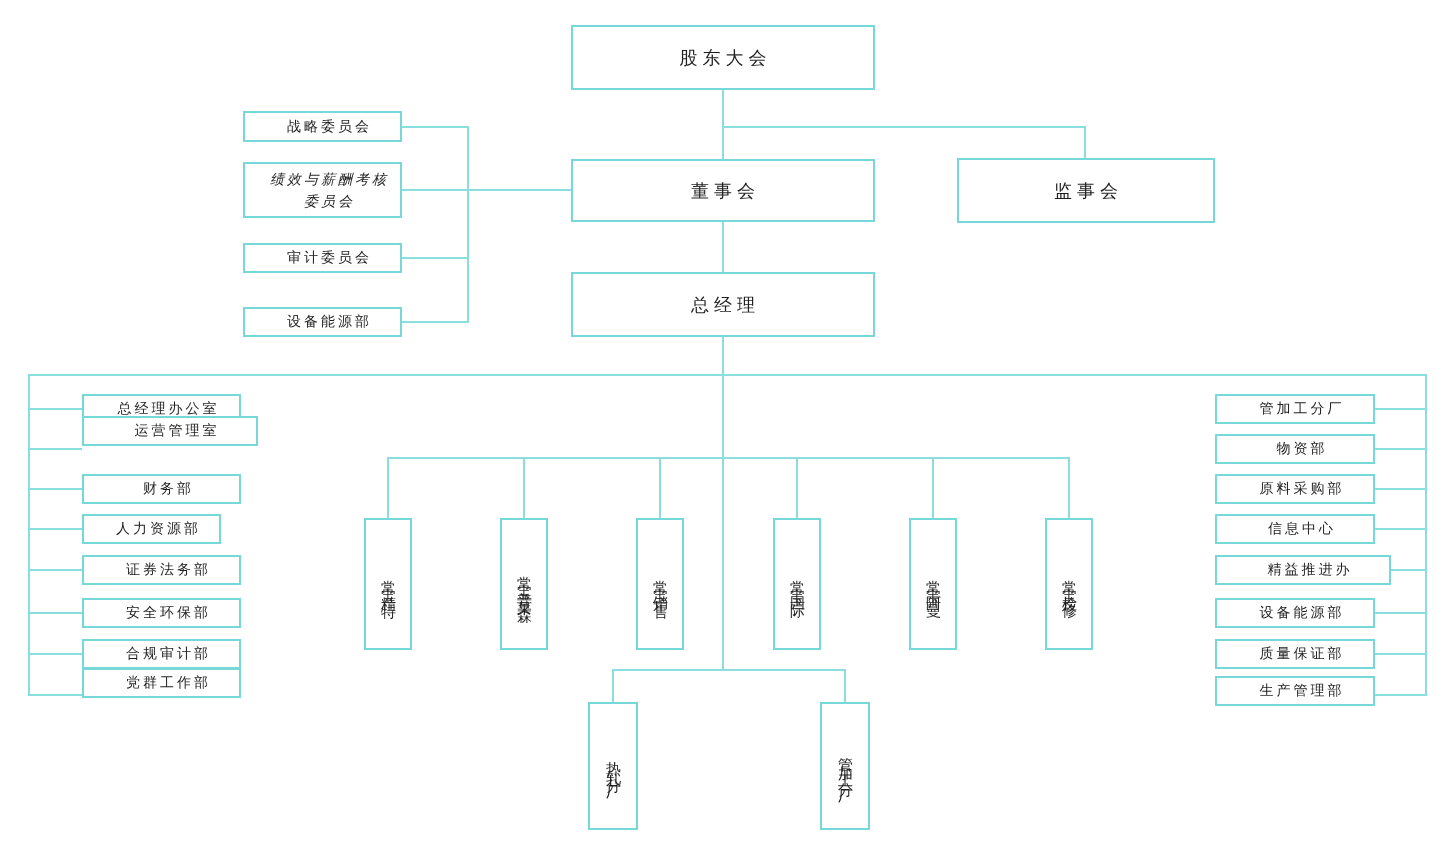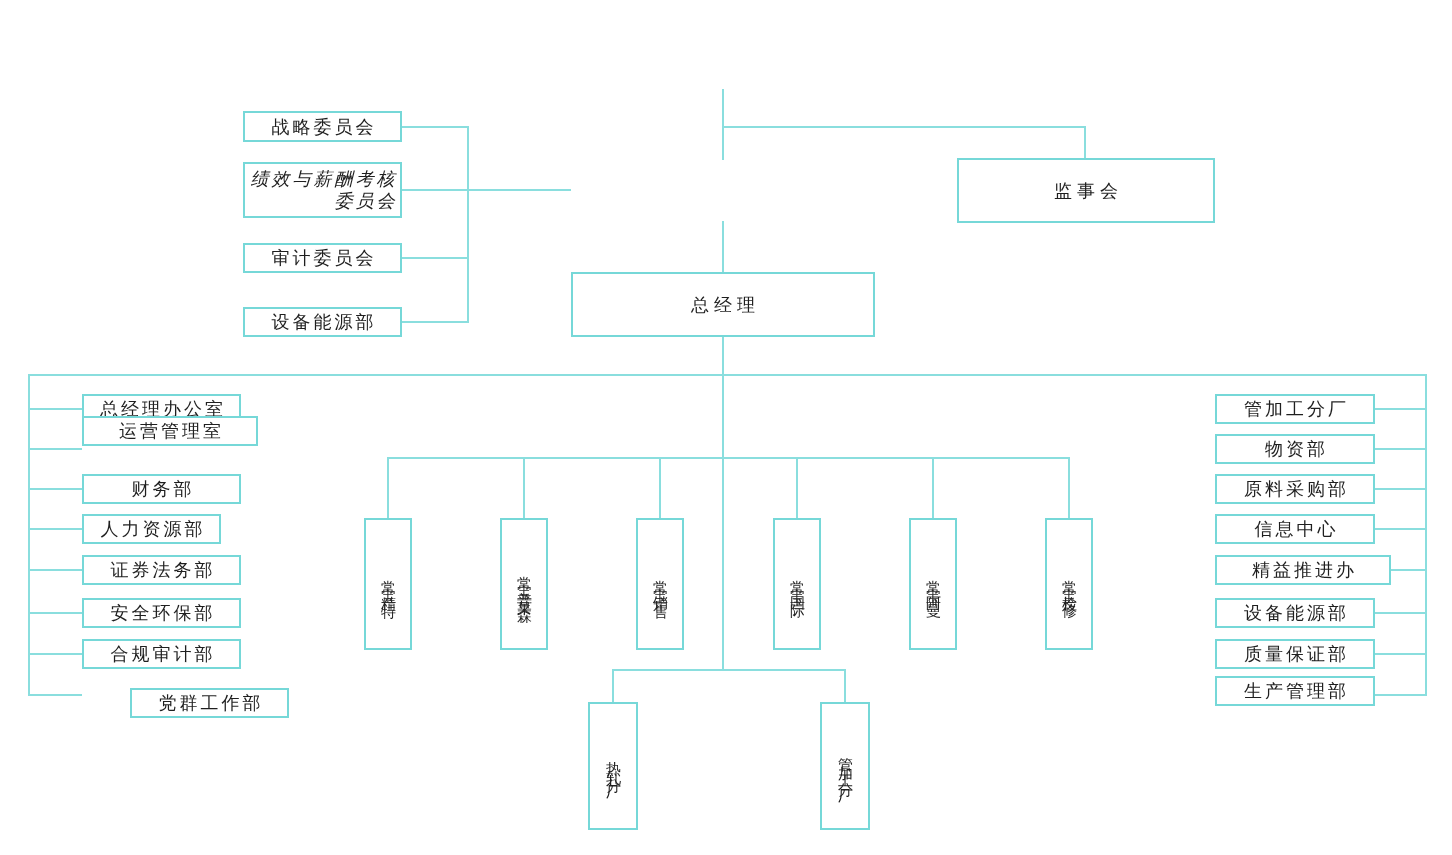--- a/index.html
+++ b/index.html
@@ -2,21 +2,21 @@
 <html><head>
 <meta charset="utf-8">
 <style>
   html,body{margin:0;padding:0;background:#ffffff;}
   #canvas{position:relative;width:1452px;height:855px;background:#ffffff;overflow:hidden;
           font-family:"DejaVu Sans","Liberation Sans",sans-serif;}
   .node{position:absolute;background:#ffffff;border:2px solid #76d8d8;box-sizing:border-box;
         display:flex;align-items:center;justify-content:center;color:#1f1f1f;}
   .big{font-family:"DejaVu Serif","Liberation Serif",serif;font-size:18px;letter-spacing:5px;
        padding-left:5px;}
-  .small{font-size:18px;letter-spacing:3px;padding-left:3px;text-align:right;}
+  .small{font-size:14px;letter-spacing:3px;padding-left:14px;text-align:center;}
   .two-line{white-space:pre-line;line-height:22px;font-style:italic;}
   .vert{writing-mode:vertical-rl;text-orientation:upright;font-size:15px;letter-spacing:8px;
         line-height:1;}
   .vnode{position:absolute;background:#ffffff;border:2px solid #76d8d8;box-sizing:border-box;
          display:flex;align-items:center;justify-content:center;color:#1f1f1f;}
   .lh{position:absolute;height:2px;background:#8adede;}
   .lv{position:absolute;width:2px;background:#8adede;}
 </style>
 </head>
 <body>
@@ -60,37 +60,39 @@
   <div class="lv" style="left:523px;top:457px;height:61px;"></div>
   <div class="lv" style="left:659px;top:457px;height:61px;"></div>
   <div class="lv" style="left:796px;top:457px;height:61px;"></div>
   <div class="lv" style="left:932px;top:457px;height:61px;"></div>
   <div class="lv" style="left:1068px;top:457px;height:61px;"></div>
 
   <div class="lh" style="top:669px;left:612px;width:234px;"></div>
   <div class="lv" style="left:612px;top:669px;height:33px;"></div>
   <div class="lv" style="left:844px;top:669px;height:33px;"></div>
 
+  <div class="node big" style="left:571px;top:25px;width:304px;height:65px;">股东大会</div>
+  <div class="node big" style="left:571px;top:159px;width:304px;height:63px;">董事会</div>
   <div class="node big" style="left:957px;top:158px;width:258px;height:65px;">监事会</div>
   <div class="node big" style="left:571px;top:272px;width:304px;height:65px;">总经理</div>
 
   <div class="node small" style="left:243px;top:111px;width:159px;height:31px;">战略委员会</div>
   <div class="node small two-line" style="left:243px;top:162px;width:159px;height:56px;">绩效与薪酬考核
 委员会</div>
   <div class="node small" style="left:243px;top:243px;width:159px;height:30px;">审计委员会</div>
   <div class="node small" style="left:243px;top:307px;width:159px;height:30px;">设备能源部</div>
 
   <div class="node small" style="left:82px;top:394px;width:159px;height:30px;">总经理办公室</div>
   <div class="node small" style="left:82px;top:416px;width:176px;height:30px;">运营管理室</div>
   <div class="node small" style="left:82px;top:474px;width:159px;height:30px;">财务部</div>
   <div class="node small" style="left:82px;top:514px;width:139px;height:30px;">人力资源部</div>
   <div class="node small" style="left:82px;top:555px;width:159px;height:30px;">证券法务部</div>
   <div class="node small" style="left:82px;top:598px;width:159px;height:30px;">安全环保部</div>
   <div class="node small" style="left:82px;top:639px;width:159px;height:30px;">合规审计部</div>
-  <div class="node small" style="left:82px;top:688px;width:159px;height:30px;margin-left:48px;">党群工作部</div>
+  <div class="node small" style="left:82px;top:668px;width:159px;height:30px;">党群工作部</div>
 
   <div class="node small" style="left:1215px;top:394px;width:160px;height:30px;">管加工分厂</div>
   <div class="node small" style="left:1215px;top:434px;width:160px;height:30px;">物资部</div>
   <div class="node small" style="left:1215px;top:474px;width:160px;height:30px;">原料采购部</div>
   <div class="node small" style="left:1215px;top:514px;width:160px;height:30px;">信息中心</div>
   <div class="node small" style="left:1215px;top:555px;width:176px;height:30px;">精益推进办</div>
   <div class="node small" style="left:1215px;top:598px;width:160px;height:30px;">设备能源部</div>
   <div class="node small" style="left:1215px;top:639px;width:160px;height:30px;">质量保证部</div>
   <div class="node small" style="left:1215px;top:676px;width:160px;height:30px;">生产管理部</div>
 

